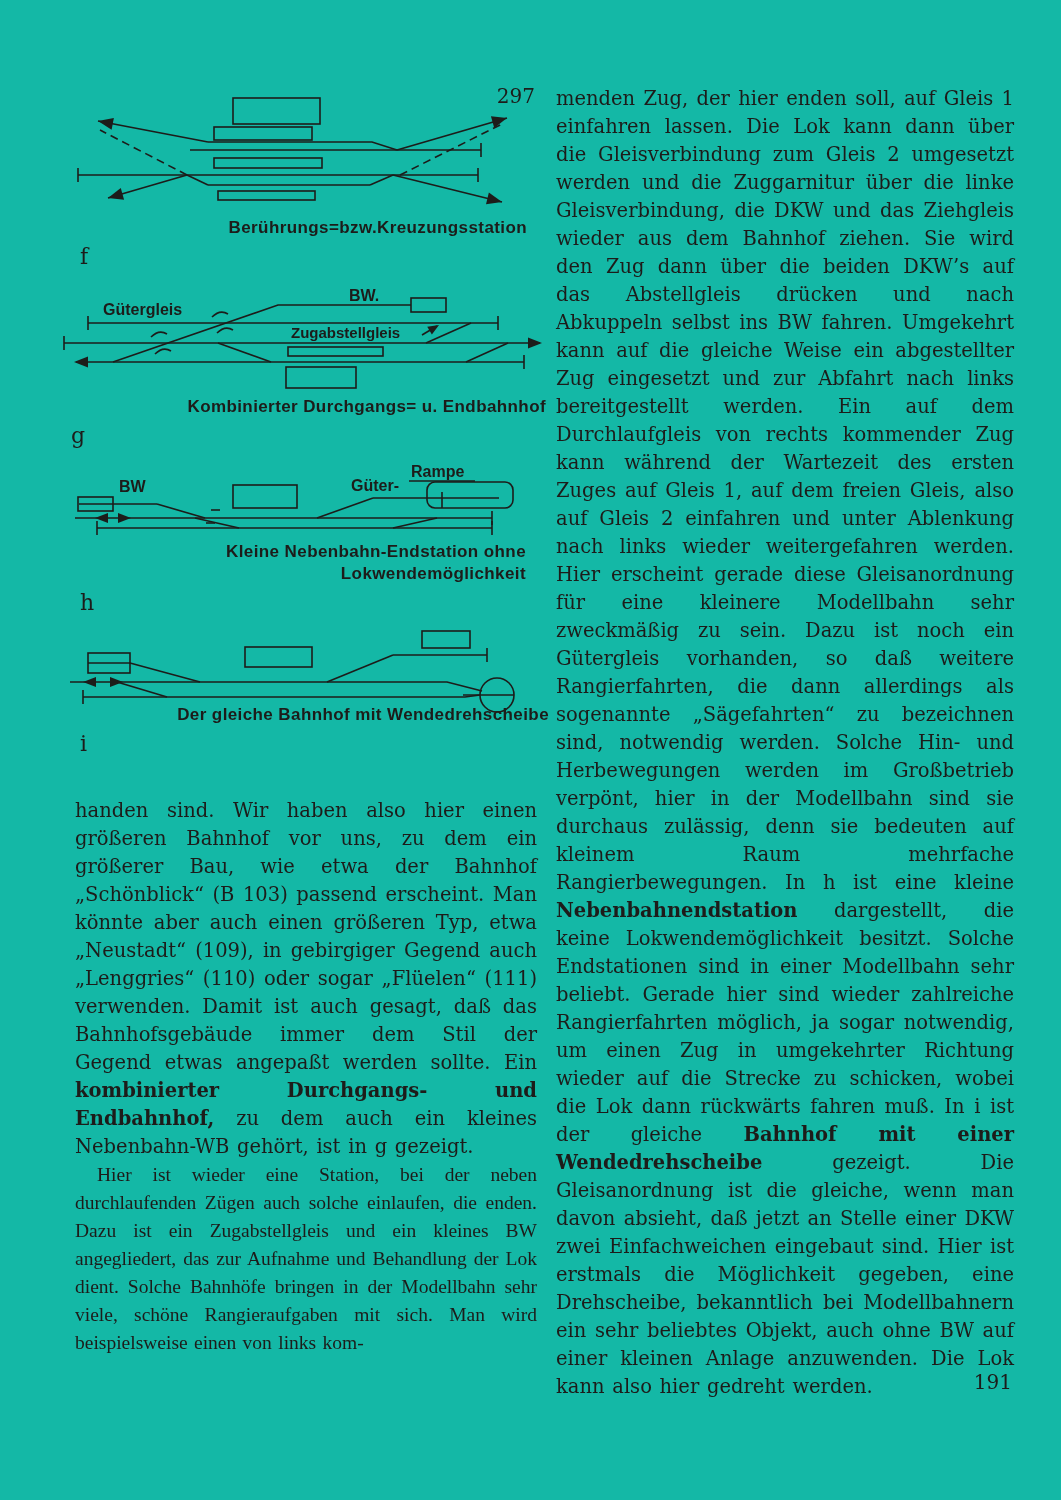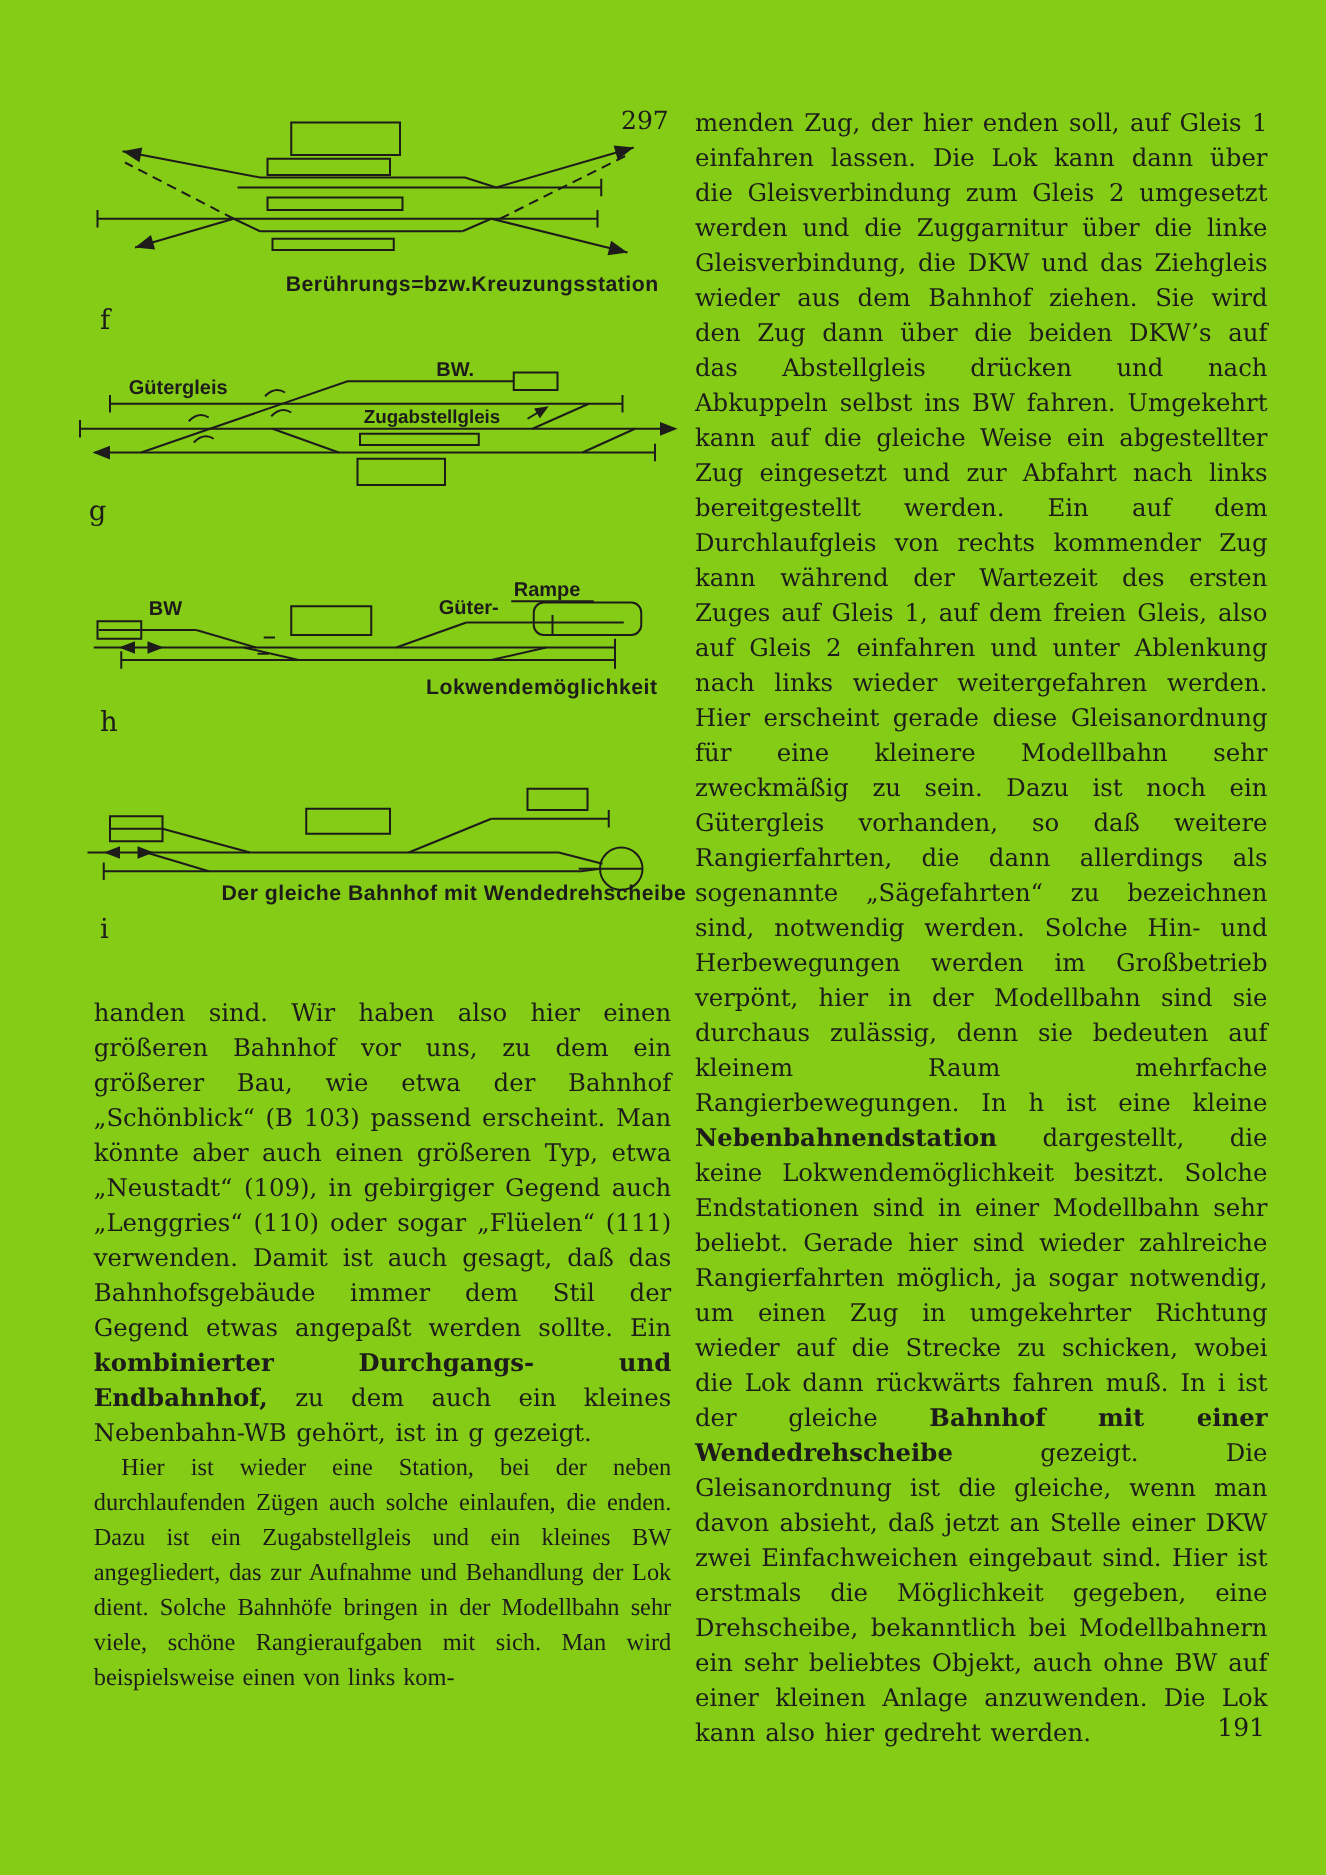--- a/index.html
+++ b/index.html
@@ -1,19 +1,19 @@
 <!DOCTYPE html>
 <html><head>
 <meta charset="utf-8">
 <style>
   html,body{margin:0;padding:0;background:#b8b6b0;}
   .page{
     position:relative;
     width:1061px;height:1500px;
-    background:#84cc16;
+    background:#14b8a6;
     overflow:hidden;
     font-family:"DejaVu Serif", serif;
     color:#1d1c1a;
   }
   .pagenum{position:absolute;font:20px "DejaVu Serif", serif;color:#1d1c1a;}
   .pagenum-top{left:455px;top:84px;width:80px;text-align:right;}
   .pagenum-bottom{left:935px;top:1370px;width:77px;text-align:right;}
 
   .figure{position:absolute;width:490px;}
   .fig-f{left:70px;top:88px;}
@@ -112,20 +112,21 @@
       <rect x="232" y="62" width="95" height="9"></rect>
       <rect x="230" y="82" width="70" height="21"></rect>
       <text class="small" x="235" y="53">Zugabstellgleis</text>
       <path d="M366,50 L381,41" stroke-width="1.8"></path>
       <path class="ah" d="M0,0 L-11,4.5 L-11,-4.5 Z" transform="translate(383 40) rotate(-31)"></path>
       <path d="M95,52 Q103,44 111,49"></path>
       <path d="M99,69 Q107,61 115,66"></path>
       <path d="M156,32 Q164,24 172,29"></path>
       <path d="M161,48 Q169,40 177,45"></path>
     </svg>
+    <div class="fig-caption">Kombinierter Durchgangs= u. Endbahnhof</div>
     <div class="fig-label">g</div>
   </div>
 
   <div class="figure fig-h">
     <svg width="490" height="78" viewBox="0 0 490 78">
       <text x="54" y="32">BW</text>
       <rect x="13" y="37" width="35" height="14"></rect>
       <path d="M14,44 H92"></path>
       <path d="M92,44 L140,58" stroke-width="2.2"></path>
       <path d="M10,58 H427"></path>
@@ -141,20 +142,21 @@
       <path d="M252,58 L308,38" stroke-width="2.2"></path>
       <path d="M308,38 H434"></path>
       <path d="M328,68 L372,58" stroke-width="2.2"></path>
       <rect x="168" y="25" width="64" height="23"></rect>
       <text x="286" y="31">Güter-</text>
       <text x="346" y="17">Rampe</text>
       <path d="M344,21 H410"></path>
       <rect x="362" y="22" width="86" height="26" rx="8"></rect>
       <path d="M377,32 V48"></path>
     </svg>
+    <div class="fig-caption">Kleine Nebenbahn-Endstation ohne</div>
     <div class="fig-caption l2">Lokwendemöglichkeit</div>
     <div class="fig-label">h</div>
   </div>
 
   <div class="figure fig-i">
     <svg width="490" height="92" viewBox="0 0 490 92">
       <rect x="23" y="28" width="42" height="20"></rect>
       <path d="M23,38 H65"></path>
       <path d="M65,38 L135,57" stroke-width="2"></path>
       <path d="M5,57 H382 L417,66"></path>

